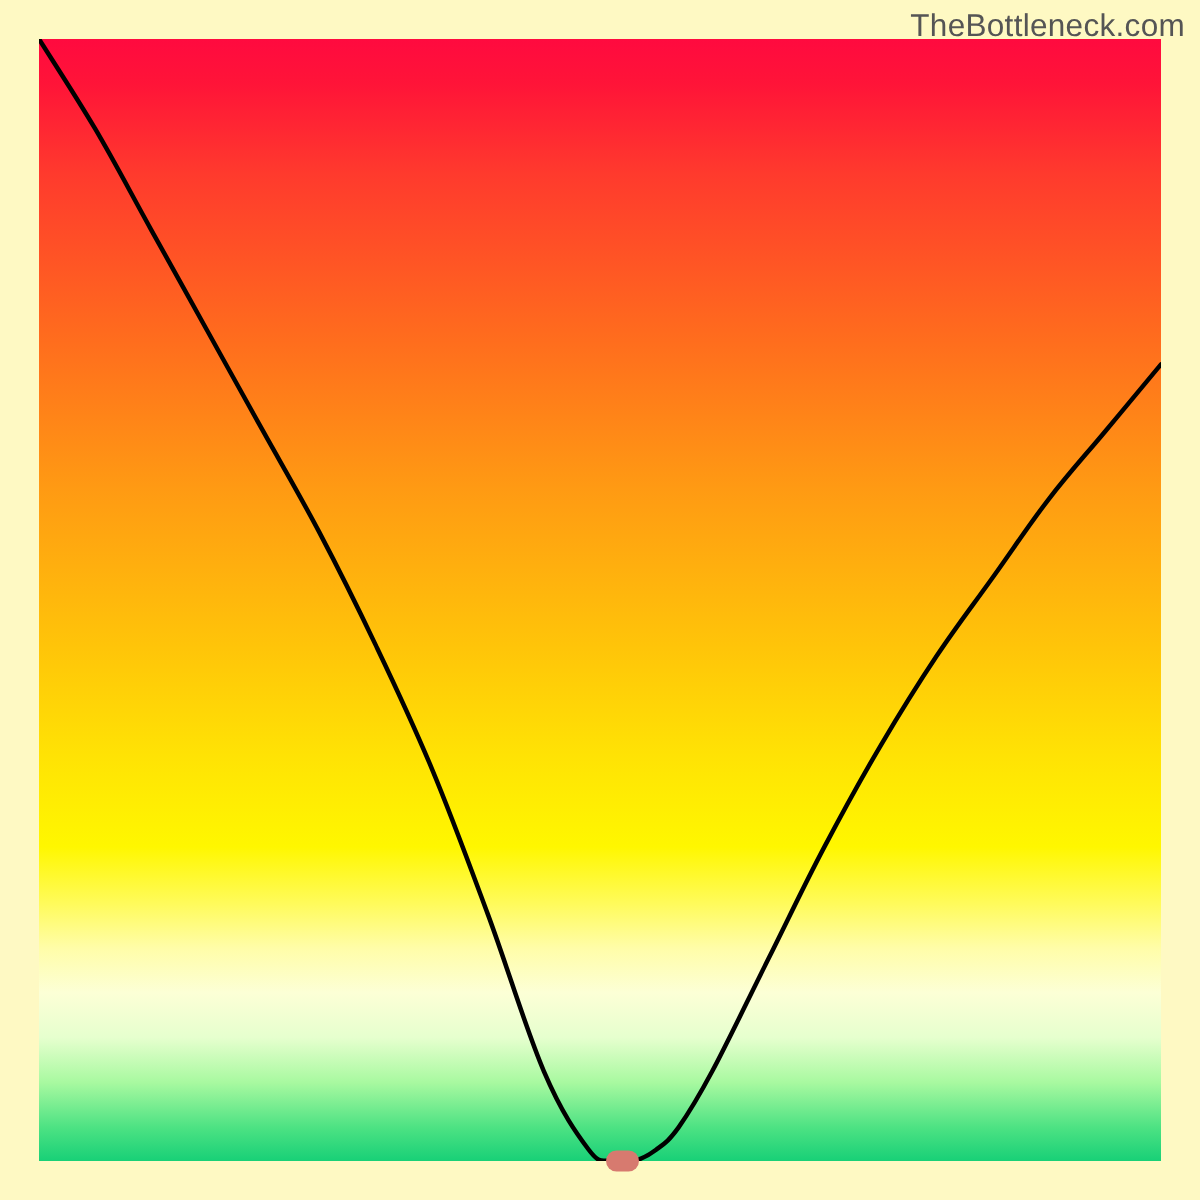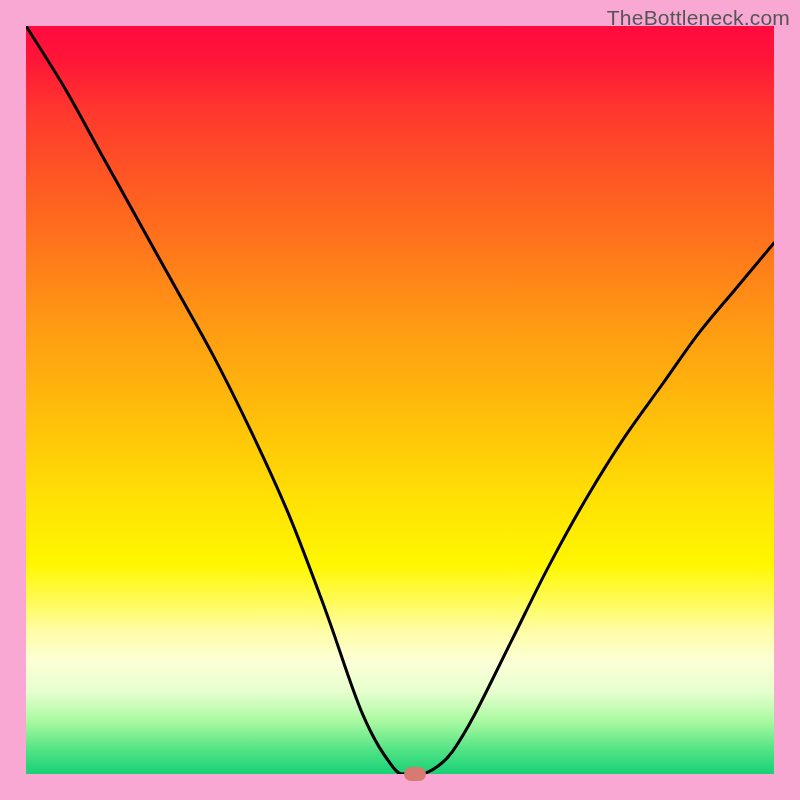--- a/index.html
+++ b/index.html
@@ -8,21 +8,21 @@
     width: 800px;
     height: 800px;
     background: #000;
     overflow: hidden;
     font-family: Arial, Helvetica, sans-serif;
   }
   .frame {
     position: relative;
     width: 800px;
     height: 800px;
-    background: #f9a8d4;
+    background: #fef9c3;
   }
   .plot {
     position: absolute;
     left: 26px;
     top: 26px;
     width: 748px;
     height: 748px;
     background: linear-gradient(
       to bottom,
       #ff0a3f 0%,

